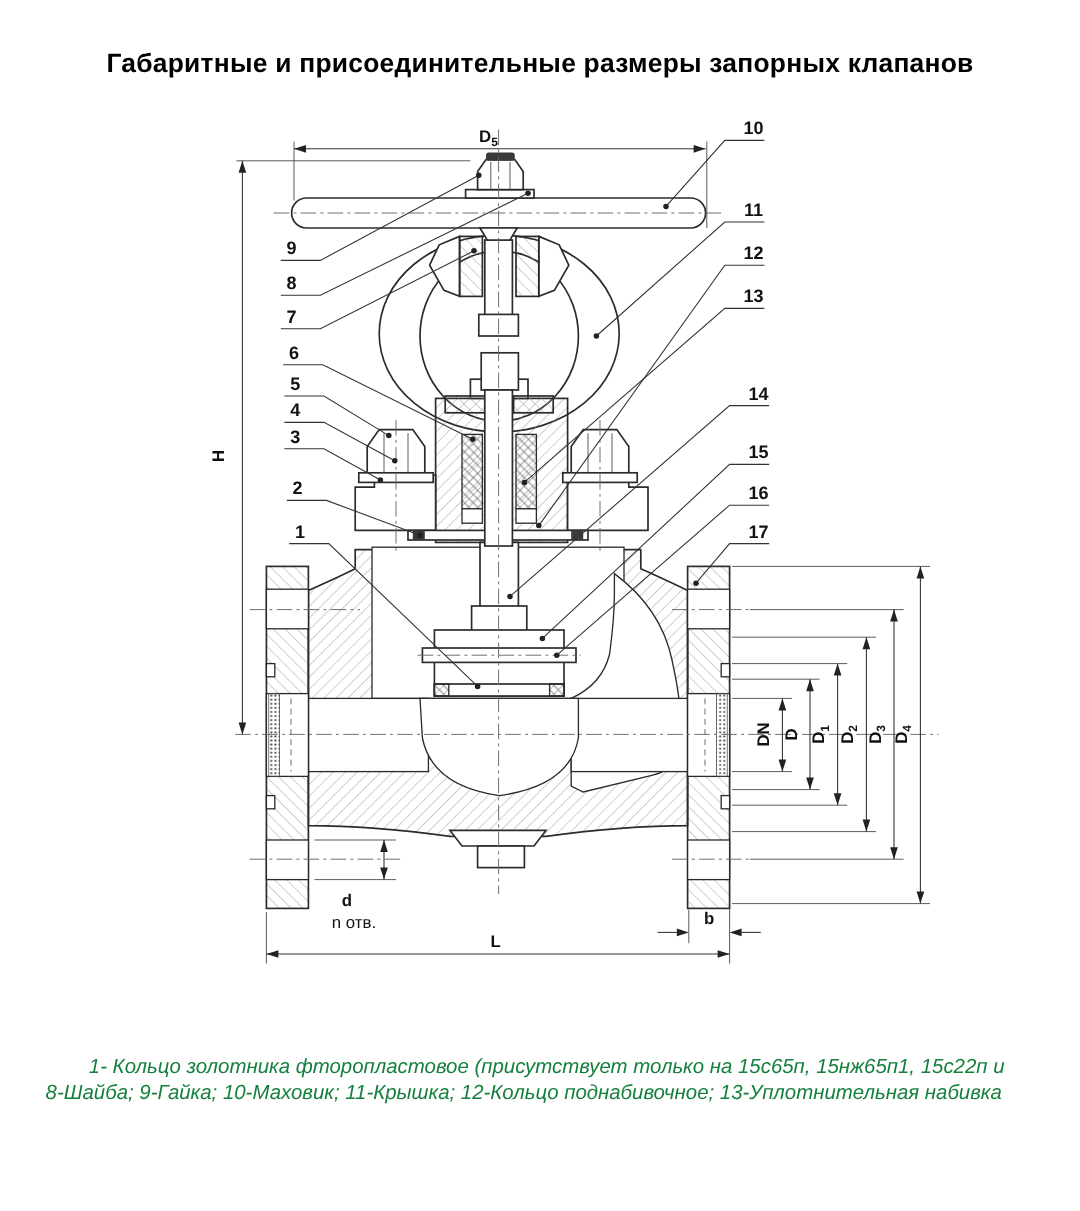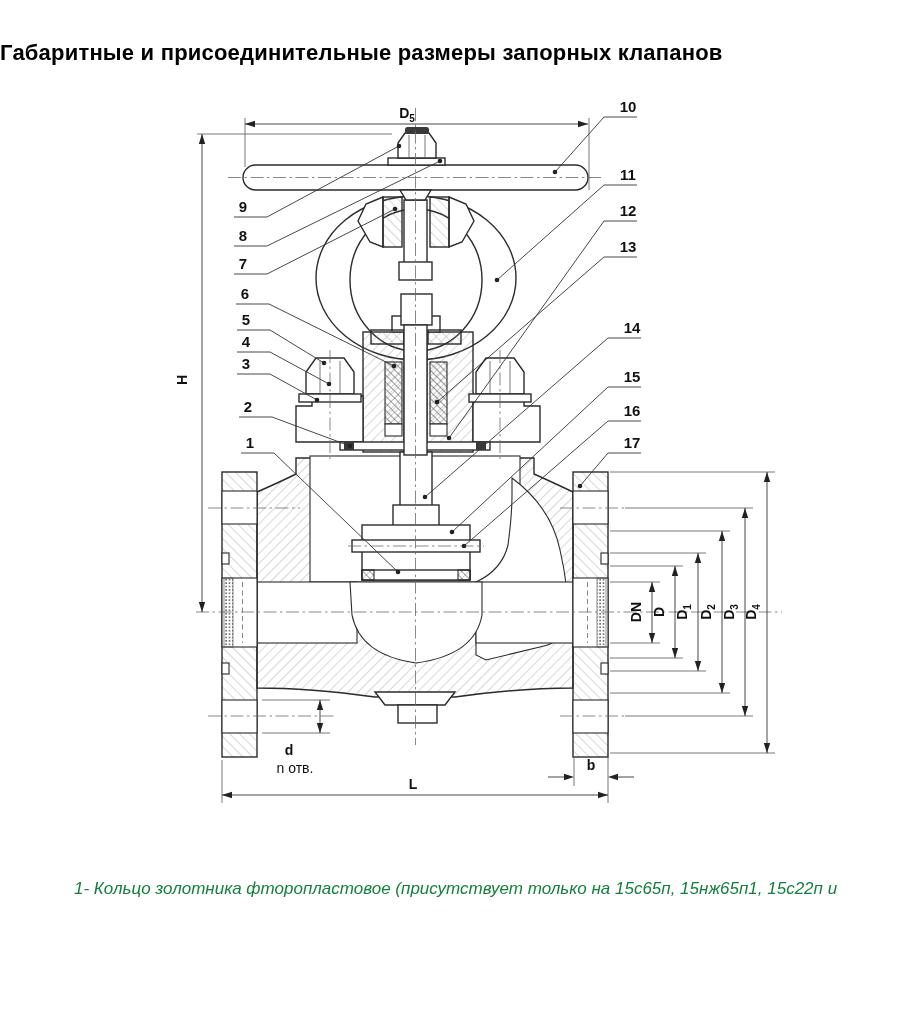--- a/index.html
+++ b/index.html
@@ -1,21 +1,21 @@
 <!DOCTYPE html>
 <html><head>
 <meta charset="utf-8">
 <style>
   html,body{margin:0;padding:0;background:#fff;}
   .page{
     position:relative;width:900px;height:1009px;background:#ffffff;
     font-family:"Liberation Sans",sans-serif;overflow:hidden;
   }
   .title{
-    position:absolute;top:40px;left:0;width:900px;
+    position:absolute;top:40px;left:0;width:900px;text-align:center;
     font-size:22px;font-weight:bold;color:#000;letter-spacing:.2px;
     font-family:"Liberation Sans",sans-serif;
   }
   .drawing{position:absolute;top:0;left:0;}
   .legend{
     position:absolute;left:38px;top:878px;width:830px;
     font-family:"Liberation Sans",sans-serif;font-style:italic;
     font-size:17px;line-height:22px;color:#15803d;
   }
   .legend .ln{white-space:nowrap;}
@@ -365,15 +365,16 @@
       <g>
         <polyline class="ldr" points="641,453 608,453 580,486"></polyline>
           <circle class="dot" cx="580" cy="486" r="2.3"></circle>
         <text class="pt" x="632" y="448" text-anchor="middle">17</text>
       </g>
     </g>
   </svg>
 
   <div class="legend">
     <div class="ln first">1- Кольцо золотника фторопластовое (присутствует только на 15с65п, 15нж65п1, 15с22п и</div>
+    <div class="ln">8-Шайба; 9-Гайка; 10-Маховик; 11-Крышка; 12-Кольцо поднабивочное; 13-Уплотнительная набивка</div>
   </div>
 
 </div>
 
 </body></html>

